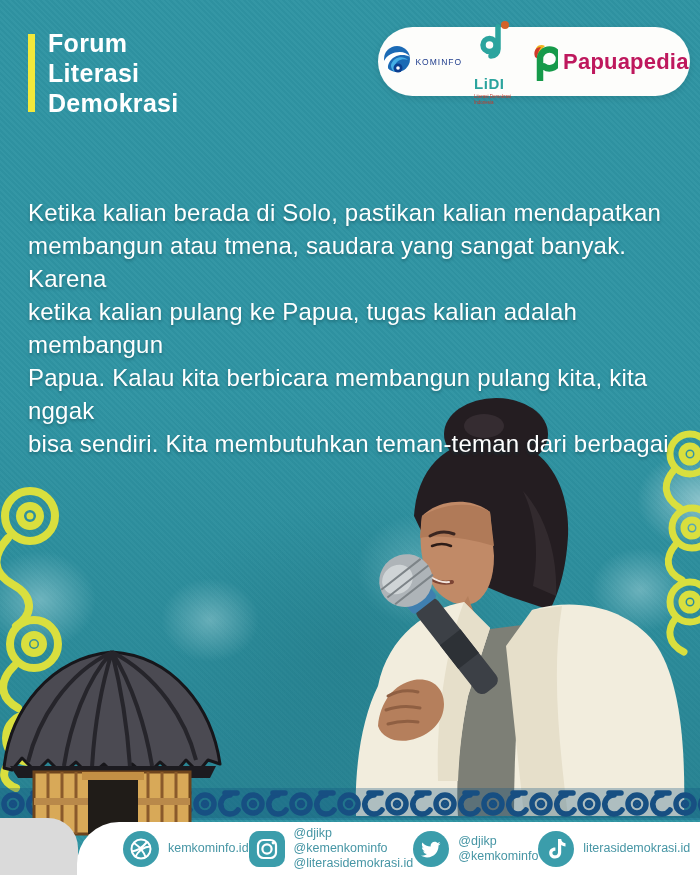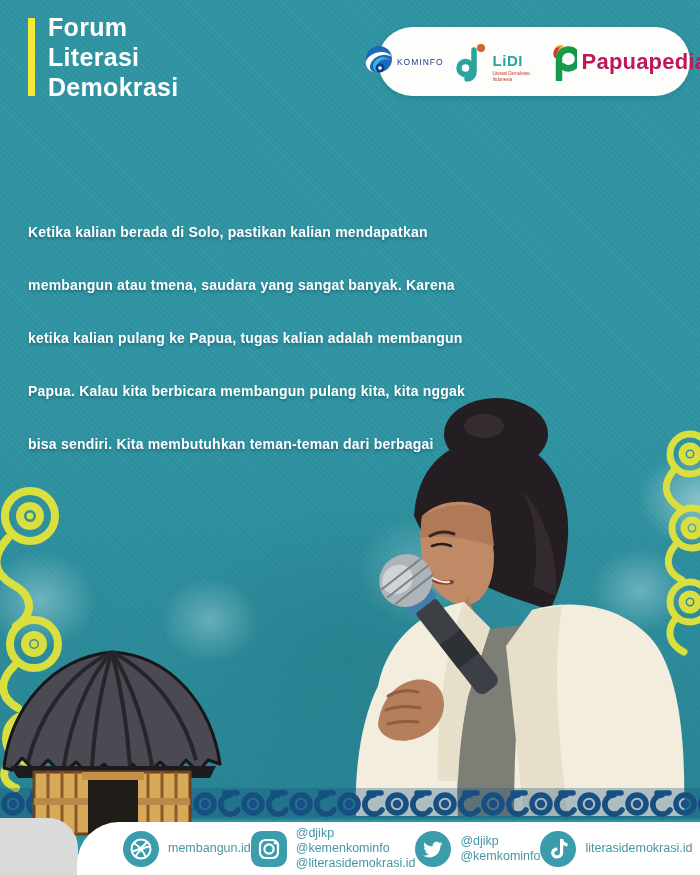--- a/index.html
+++ b/index.html
@@ -7,42 +7,41 @@
     position:relative;width:700px;height:875px;overflow:hidden;
     background:#2f94a3;
     font-family:"Liberation Sans", sans-serif;
   }
   .poster::before{ 
     content:"";position:absolute;inset:0;z-index:0;
     background:
       repeating-linear-gradient(45deg, rgba(255,255,255,.025) 0 2px, rgba(0,0,0,.02) 2px 4px);
   }
   
-  .header{position:absolute;left:28px;top:12px;z-index:20;display:flex;}
+  .header{position:absolute;left:28px;top:28px;z-index:20;display:flex;}
   .title-bar{width:7px;height:78px;background:#f2e93b;margin-right:13px;margin-top:6px;}
   .title{color:#fff;font-weight:700;font-size:25px;line-height:30px;letter-spacing:.3px;}
   .logo-pill{
     position:absolute;left:378px;top:27px;width:312px;height:69px;z-index:20;
     background:#fdfdfb;border-radius:36px;display:flex;align-items:center;
     justify-content:center;gap:12px;box-shadow:0 2px 6px rgba(0,40,50,.15);
   }
   .logo{display:flex;flex-direction:row;align-items:center;line-height:1;}
   .kominfo-label{font-size:8.5px;letter-spacing:1px;color:#23408f;margin-top:2px;font-weight:500;}
-  .djlidi{display:flex;align-items:flex-end;gap:3px;}
+  .djlidi{display:flex;align-items:center;gap:3px;flex-direction:column;}
   .lidi-col{display:flex;flex-direction:column;margin-top:12px;}
   .lidi-label{color:#2ba49e;font-weight:700;font-size:15px;letter-spacing:.5px;}
   .lidi-sub{color:#c0392b;font-size:4.5px;width:46px;line-height:1.3;margin-top:2px;}
   .papuapedia{display:flex;align-items:center;gap:5px;}
   .papuapedia-label{color:#be185d;font-weight:700;font-size:22px;letter-spacing:.2px;}
   
   .quote{position:absolute;left:28px;top:196px;width:652px;z-index:20;}
   .quote div{
-    color:#fff;font-weight:700;font-size:14px;line-height:33px;letter-spacing:.2px;
+    color:#fff;font-weight:400;font-size:24px;line-height:33px;letter-spacing:.2px;
     text-shadow:0 2px 3px rgba(8,62,72,.45);
-    margin-top:20px;
   }
   
   .backdrop{
     position:absolute;left:0;top:390px;width:700px;height:428px;z-index:1;
     background:
       radial-gradient(ellipse 90px 70px at 700px 110px, rgba(230,245,246,.5), rgba(230,245,246,0) 70%),
       radial-gradient(ellipse 70px 60px at 640px 200px, rgba(200,233,236,.4), rgba(200,233,236,0) 70%),
       radial-gradient(ellipse 80px 70px at 40px 210px, rgba(190,228,232,.45), rgba(190,228,232,0) 70%),
       radial-gradient(ellipse 70px 60px at 210px 230px, rgba(190,228,232,.4), rgba(190,228,232,0) 70%),
       radial-gradient(ellipse 90px 80px at 420px 180px, rgba(170,220,226,.35), rgba(170,220,226,0) 70%),
@@ -245,21 +244,21 @@
   <div class="grey-card"></div>
   <div class="footer">
 
     <div class="social">
       <svg class="badge" width="36" height="36" viewBox="0 0 36 36">
         <circle cx="18" cy="18" r="18" fill="#3b9dab"></circle>
         <circle cx="18" cy="18" r="9.5" fill="none" stroke="#fff" stroke-width="2"></circle>
         <path d="M11,12 C17,16 21,21 23,27 M24,11 C19,17 13,20 8.7,20.5 M12,26.5 C15,20 21,15.5 27.3,15.5" stroke="#fff" stroke-width="2" fill="none"></path>
       </svg>
       <div class="social-text">
-        <div>membangun.id</div>
+        <div>kemkominfo.id</div>
       </div>
     </div>
 
     <div class="social">
       <svg class="badge" width="36" height="36" viewBox="0 0 36 36">
         <rect x="0" y="0" width="36" height="36" rx="10" fill="#3b9dab"></rect>
         <rect x="9" y="9" width="18" height="18" rx="5.5" fill="none" stroke="#fff" stroke-width="2.2"></rect>
         <circle cx="18" cy="18" r="4.6" fill="none" stroke="#fff" stroke-width="2.2"></circle>
         <circle cx="24.2" cy="11.8" r="1.6" fill="#fff"></circle>
       </svg>

